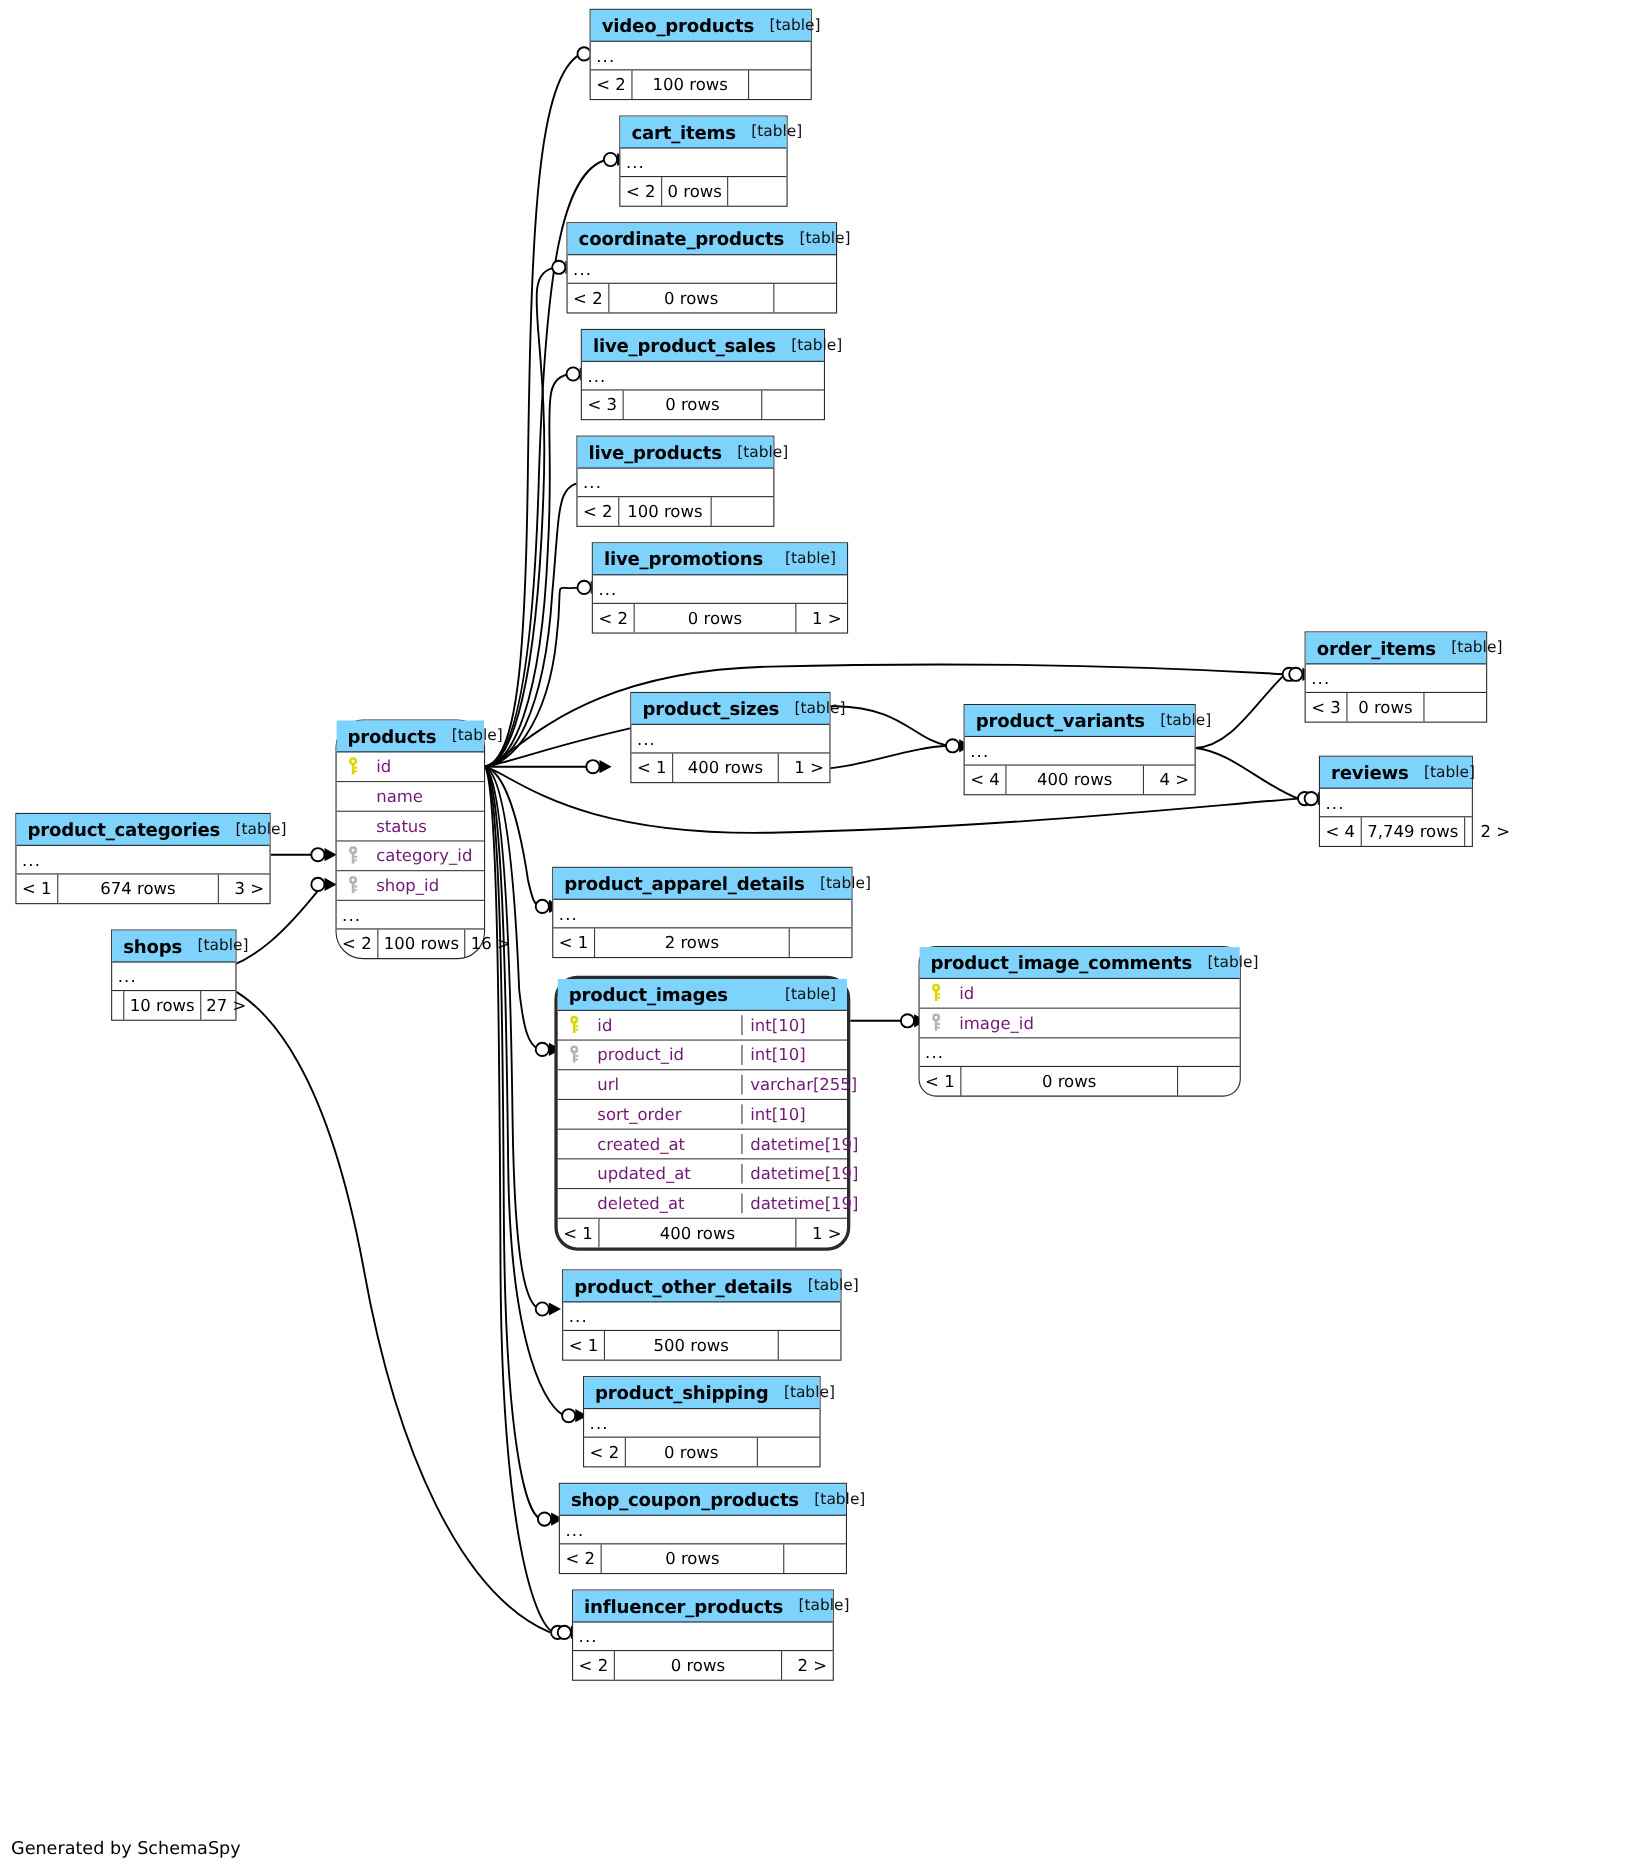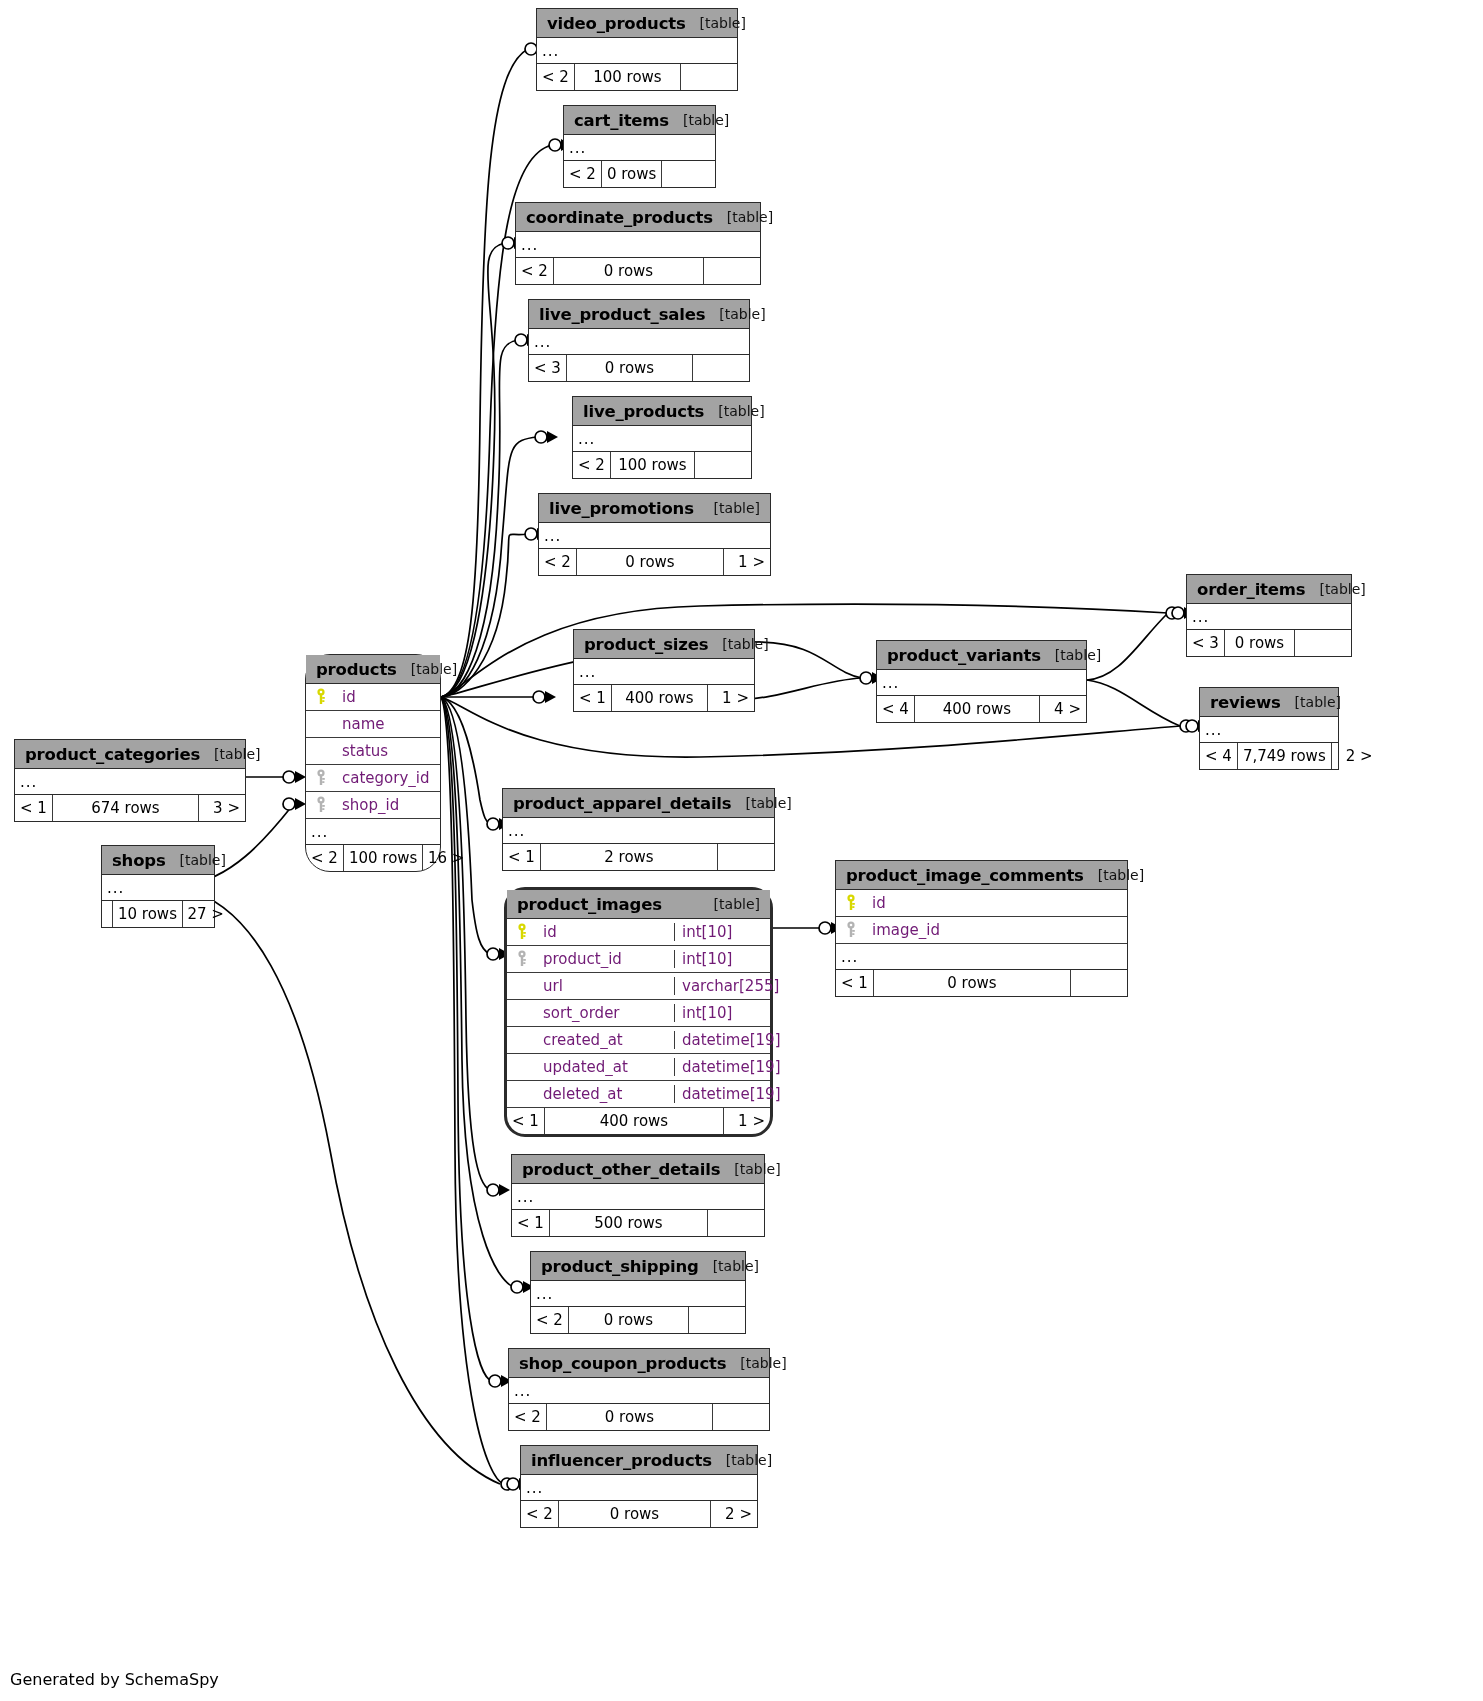--- a/index.html
+++ b/index.html
@@ -32,21 +32,21 @@
     background: #ffffff;
     border: 1.6px solid #2b2b2b;
     box-sizing: border-box;
     z-index: 5;
   }
   .table-node.highlight {
     border-width: 3.5px;
     border-radius: 21px;
   }
   .tbl-title {
-    background: #a3a3a3;
+    background: #7dd3fc;
     border-bottom: 1.6px solid #2b2b2b;
     display: flex;
     align-items: center;
     justify-content: space-between;
     padding: 0 10px;
     height: 29px;
     box-sizing: border-box;
     white-space: nowrap;
   }
   .tbl-name {
@@ -267,21 +267,21 @@
           <span class="tbl-name">live_product_sales</span>
           <span class="tbl-kind">[table]</span>
         </div>
         <div class="ellipsis-row">...</div>
         <div class="foot-row">
           <div class="foot-cell foot-left">&lt; 3</div>
           <div class="foot-cell foot-mid">0 rows</div>
           <div class="foot-cell foot-right" style="min-width:56px"></div>
         </div>
       </div>
-      <div class="table-node" style="left: 572px; top: 396px; width: 180px;">
+      <div class="table-node" style="left: 524px; top: 396px; width: 180px;">
         <div class="tbl-title">
           <span class="tbl-name">live_products</span>
           <span class="tbl-kind">[table]</span>
         </div>
         <div class="ellipsis-row">...</div>
         <div class="foot-row">
           <div class="foot-cell foot-left">&lt; 2</div>
           <div class="foot-cell foot-mid">100 rows</div>
           <div class="foot-cell foot-right" style="min-width:56px"></div>
         </div>
@@ -431,21 +431,21 @@
           <span class="tbl-name">shops</span>
           <span class="tbl-kind">[table]</span>
         </div>
         <div class="ellipsis-row">...</div>
         <div class="foot-row">
           <div class="foot-cell foot-left"></div>
           <div class="foot-cell foot-mid">10 rows</div>
           <div class="foot-cell foot-right" style="min-width:46px">27 &gt;</div>
         </div>
       </div>
-      <div class="table-node" style="left: 835px; top: 860px; width: 293px;">
+      <div class="table-node" style="left: 835px; top: 860px; width: 293px; border-radius: 16px;">
         <div class="tbl-title">
           <span class="tbl-name">product_image_comments</span>
           <span class="tbl-kind">[table]</span>
         </div>
         <div class="col-row">
           <span class="col-key">
             <svg class="keyicon" width="12" height="18" viewBox="0 0 12 18">
               <circle cx="6" cy="4" r="3.6" fill="#d8d800"></circle>
               <circle cx="6" cy="4" r="1.3" fill="#ffffff"></circle>
               <rect x="4.8" y="6" width="2.4" height="10" fill="#d8d800"></rect>

